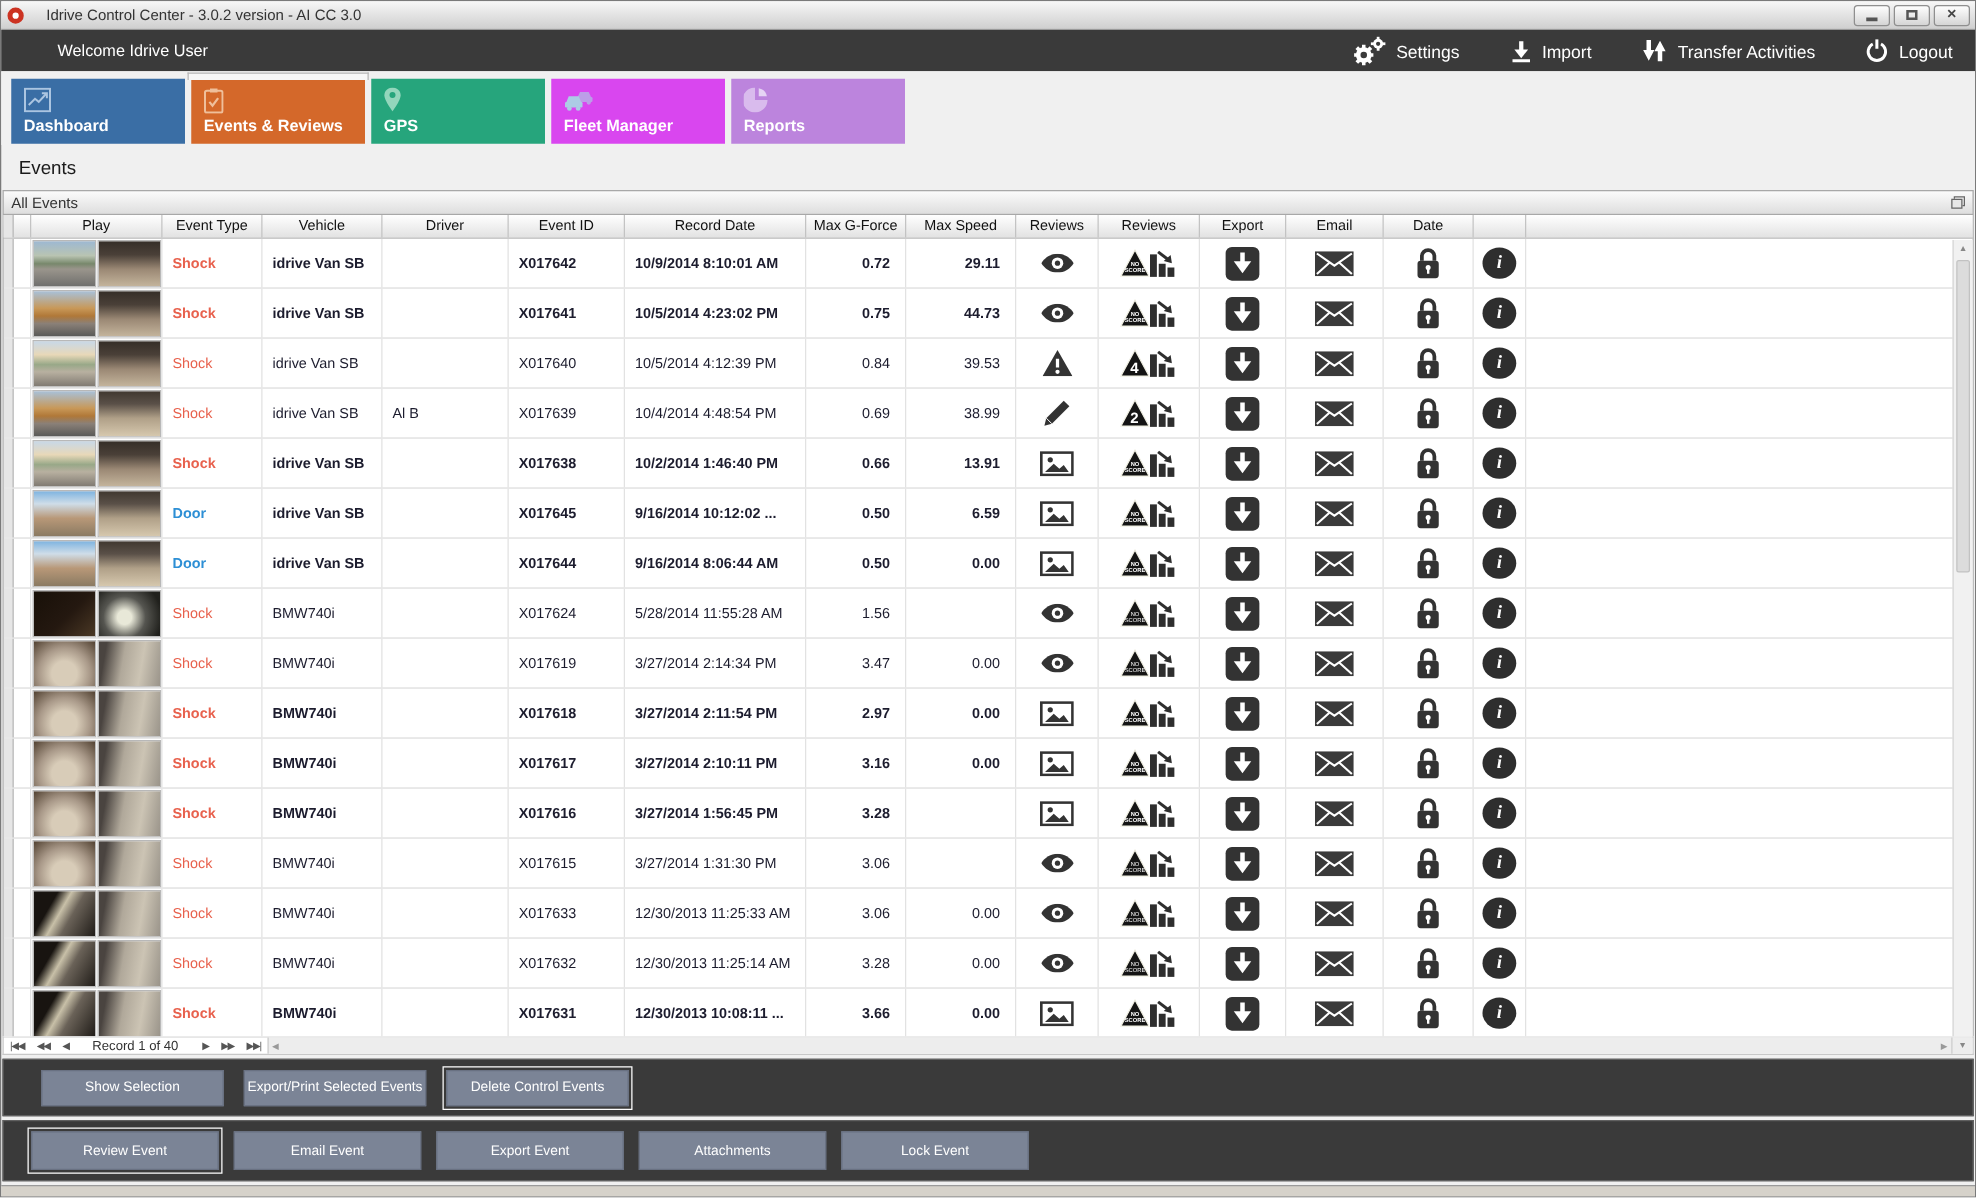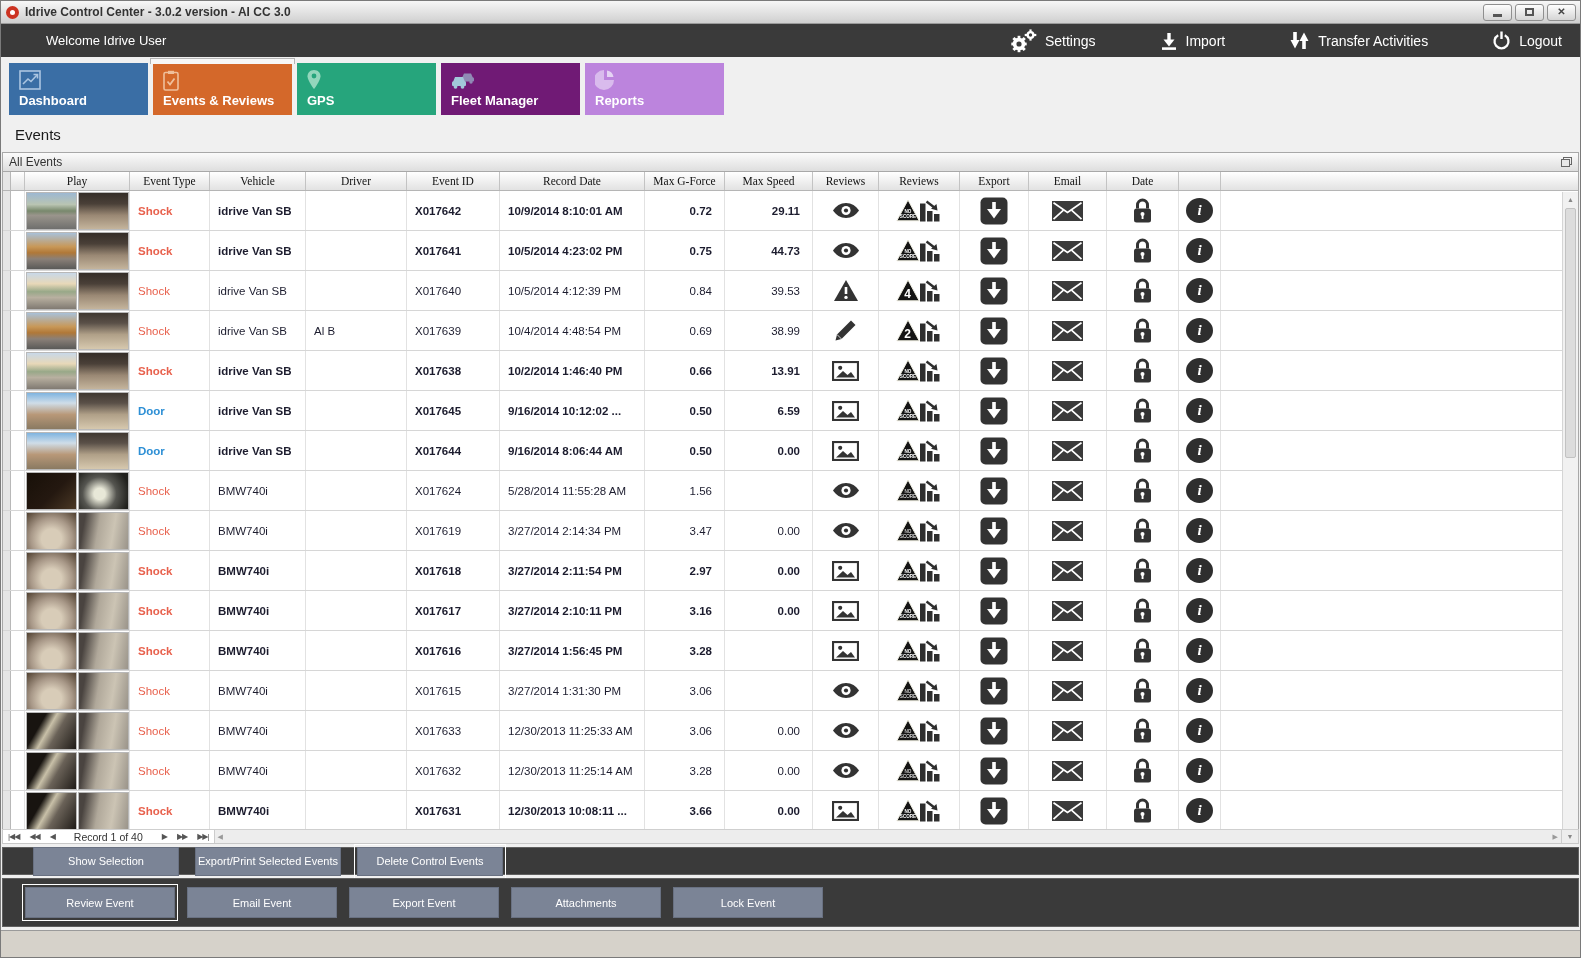--- a/index.html
+++ b/index.html
@@ -2,58 +2,58 @@
 <html><head>
 <meta charset="utf-8">
 <style>
   * { margin:0; padding:0; box-sizing:border-box; }
   html,body { width:1581px; height:958px; font-family:"Liberation Sans", sans-serif; background:#f0f0f0; overflow:hidden; }
   .window { width:1581px; height:958px; border:1px solid #7a7a7a; background:#f0f0f0; display:flex; flex-direction:column; }
 
   
   .titlebar { height:23px; background:linear-gradient(#f7f7f7,#cfcfcf); display:flex; align-items:center; padding:0 4px 0 5px; border-bottom:1px solid #9a9a9a; flex:0 0 auto; }
   .app-icon { width:13px; height:13px; border:4px solid #cc3322; border-radius:50%; background:#fff; display:inline-block; }
-  .title-text { font-size:12px; font-weight:bold; color:#333; margin-left:6px; }
+  .title-text { font-size:12px; font-weight:normal; color:#333; margin-left:18px; }
   .win-btns { margin-left:auto; display:flex; gap:3px; }
   .win-btn { width:29px; height:17px; background:linear-gradient(#fefefe,#d5d5d5); border:1px solid #8f8f8f; border-radius:3px; display:flex; align-items:center; justify-content:center; cursor:pointer; }
   .glyph-min { width:9px; height:3px; background:#555; margin-top:7px; }
   .glyph-max { width:9px; height:8px; border:2px solid #555; }
   .glyph-close { font-size:10px; color:#444; font-weight:bold; line-height:1; }
 
   
   .topbar { height:33px; background:#3a3a3a; display:flex; align-items:center; color:#fff; flex:0 0 auto;padding-left:31px; }
   .welcome { font-size:13px; margin-left:14px; }
-  .actions { margin-left:auto; display:flex; align-items:center; gap:64px; margin-right:18px; }
+  .actions { margin-left:auto; display:flex; align-items:center; gap:40px; margin-right:18px; }
   .action { display:flex; align-items:center; gap:8px; font-size:14px; cursor:pointer; }
   .ticon { display:flex; align-items:center; }
 
   
   .tabs { height:59px; background:#f0f0f0; display:flex; gap:5px; padding:6px 0 0 8px; flex:0 0 auto; }
   .tab { width:139px; height:52px; position:relative; color:#fff; cursor:pointer; }
   .tab-icon { position:absolute; top:7px; left:10px; opacity:.9; }
   .tab-label { position:absolute; bottom:7px; left:10px; font-size:13px; font-weight:bold; }
   .tab-dashboard { background:#3a6ea5; }
   .tab-events   { background:#d4682a; }
   .tab-dvr      { background:#2b2f36; }
   .tab-gps      { background:#26a57c; }
-  .tab-fleet    { background:#701a75; }
+  .tab-fleet    { background:#d946ef; }
   .tab-reports  { background:#bc84dd; }
   .tab.active::before { content:""; position:absolute; top:-5px; left:-3px; right:-3px; height:5px; background:#f7f7f7; border:1px solid #b5b5b5; border-bottom:none; }
   .merge-badge { border:1px solid #5a5f66; color:#858c96; font-size:7px; font-style:italic; font-weight:bold; letter-spacing:1px; padding:3px 4px; }
 
   
   .page-heading { height:36px; padding:10px 0 0 14px; font-size:15px; color:#1a1a1a; flex:0 0 auto; }
   .panel-bar { height:20px; margin:0 1px; background:linear-gradient(#fbfbfb,#dedede); border:1px solid #a8a8a8; display:flex; align-items:center; font-size:12px; color:#333; padding:0 6px; flex:0 0 auto; }
   .restore-icon { margin-left:auto; position:relative; width:11px; height:10px; }
   .restore-icon::before { content:""; position:absolute; top:0; right:0; width:7px; height:6px; border:1px solid #666; }
   .restore-icon::after { content:""; position:absolute; bottom:0; left:0; width:7px; height:6px; border:1px solid #666; background:#e8e8e8; }
 
   
   .grid { position:relative; background:#fff; border-left:1px solid #a8a8a8; border-right:1px solid #a8a8a8; margin:0 1px; flex:0 0 auto; }
-  .ghead { display:flex; height:19px; background:linear-gradient(#ffffff,#e2e2e2); border-bottom:1px solid #b5b5b5; font-size:11.5px; color:#111;font-family:Liberation Serif, serif; }
+  .ghead { display:flex; height:19px; background:linear-gradient(#ffffff,#e2e2e2); border-bottom:1px solid #b5b5b5; font-size:11.5px; color:#111; }
   .ghead > div { border-right:1px solid #c3c3c3; display:flex; align-items:center; justify-content:center; cursor:pointer; }
   .gbody { height:638px; overflow:hidden; }
   .trow { display:flex; height:40px; border-bottom:1px solid #d6d6d6; background:#fff; font-size:11.5px; color:#1c1c2e; }
   .trow > div { border-right:1px solid #e2e2e2; display:flex; align-items:center; overflow:hidden; }
   .trow.unread { font-weight:bold; }
 
   .c-sel    { width:8px;  background:#e6e6e6; border-right:1px solid #b8b8b8 !important; }
   .c-ind    { width:14px; }
   .c-play   { width:105px; padding-left:1px; gap:1px; cursor:pointer; }
   .c-type   { width:80px;  padding-left:8px; }
@@ -96,21 +96,21 @@
 
   
   .pager { height:15px; margin:0 1px; background:#fff; border:1px solid #c8c8c8; border-top:1px solid #cfcfcf; display:flex; align-items:center; font-size:10.5px; color:#333; flex:0 0 auto; }
   .nav-g { font-size:8px; color:#555; letter-spacing:-1px; padding:0 5px; cursor:pointer; }
   .rec-text { padding:0 14px; }
   .hscroll { flex:1; align-self:stretch; background:#ededed; border-left:1px solid #cccccc; display:flex; align-items:center; justify-content:space-between; padding:0 3px; color:#999; font-size:7px; }
   .corner { width:17px; align-self:stretch; background:#ededed; border-left:1px solid #ccc; display:flex; align-items:center; justify-content:center; font-size:7px; color:#888; }
 
   
   .panel1, .panel2 { background:#3a3a3a; border:1px solid #606060; margin:3px 1px 0 1px; display:flex; align-items:center; flex:0 0 auto; }
-  .panel1 { height:28px; padding-left:30px; gap:16px; }
+  .panel1 { height:46px; padding-left:30px; gap:16px; }
   .panel2 { height:49px; padding-left:22px; gap:12px; }
   .dark-btn { height:29px; background:#7b8496; border:1px solid #697182; color:#fff; font-size:11px; display:flex; align-items:center; justify-content:center; cursor:pointer; font-family:"Liberation Sans", sans-serif; }
   .panel1 .dark-btn { width:146px; }
   .panel2 .dark-btn { width:150px; height:31px; }
   .dark-btn.focused { outline:1px solid #fff; outline-offset:2px; }
   .bottom-strip { flex:1; background:#d6d2ca; border-top:1px solid #9a9a9a; margin-top:3px; }
 </style>
 </head>
 <body>
 

